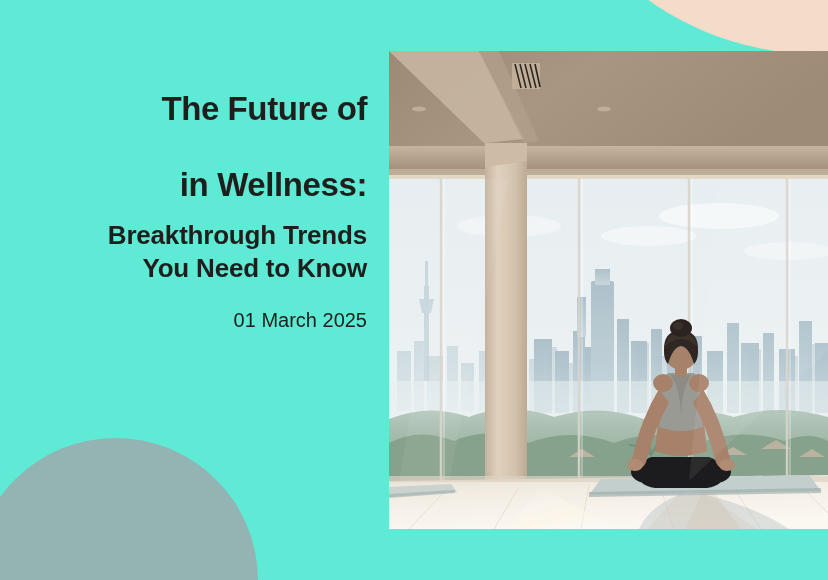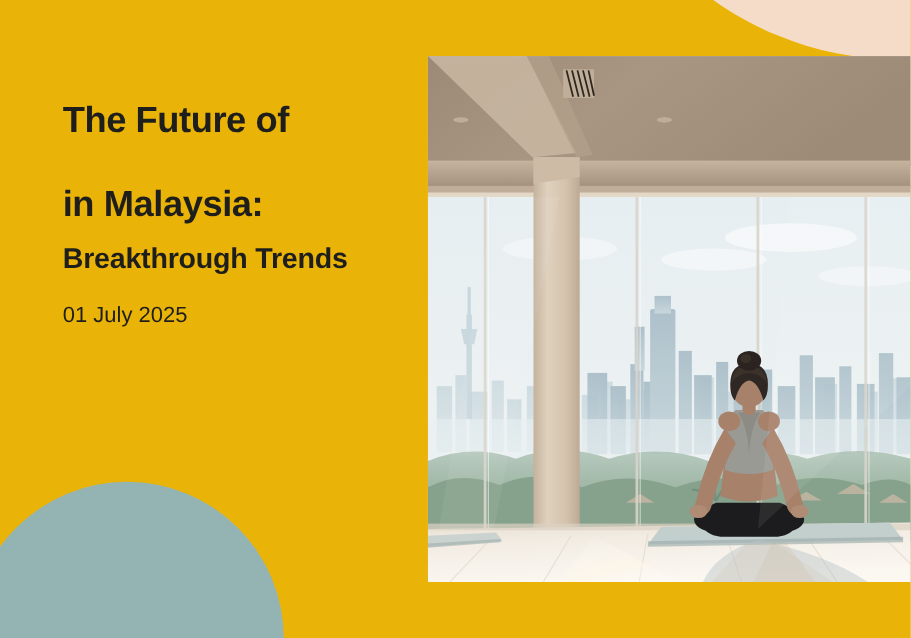--- a/index.html
+++ b/index.html
@@ -11,22 +11,23 @@
     height: 580px;
     overflow: hidden;
     font-family: "Liberation Sans", sans-serif;
     background: #F7F3EC;
   }
 
   .poster {
     position: relative;
     width: 828px;
     height: 580px;
-    background: #eab308;
+    background: #5eead4;
     overflow: hidden;
+    text-align: right;
   }
 
   
   .shape-peach {
     position: absolute;
     left: 527px;
     top: -236px;
     width: 560px;
     height: 290px;
     background: #F5DCC8;
@@ -93,23 +94,23 @@
 </head>
 <body>
 
 <div class="poster">
 
   <div class="shape-peach"></div>
 
   <div class="shape-teal"></div>
 
   <div class="text-col">
-    <h1 class="headline"><span>The Future of</span><br><br><span>in Malaysia:</span></h1>
-    <h2 class="subhead"><span>Breakthrough Trends</span><br></h2>
-    <p class="date">01 July 2025</p>
+    <h1 class="headline"><span>The Future of</span><br><br><span>in Wellness:</span></h1>
+    <h2 class="subhead"><span>Breakthrough Trends</span><br><span>You Need to Know</span></h2>
+    <p class="date">01 March 2025</p>
   </div>
 
   <div class="photo">
     <svg viewBox="0 0 439 478" xmlns="http://www.w3.org/2000/svg" preserveAspectRatio="none">
       <defs>
         <linearGradient id="skyGrad" x1="0" y1="0" x2="0" y2="1">
           <stop offset="0%" stop-color="#E4ECF0"></stop>
           <stop offset="55%" stop-color="#EAF0F2"></stop>
           <stop offset="100%" stop-color="#F2F4F2"></stop>
         </linearGradient>

